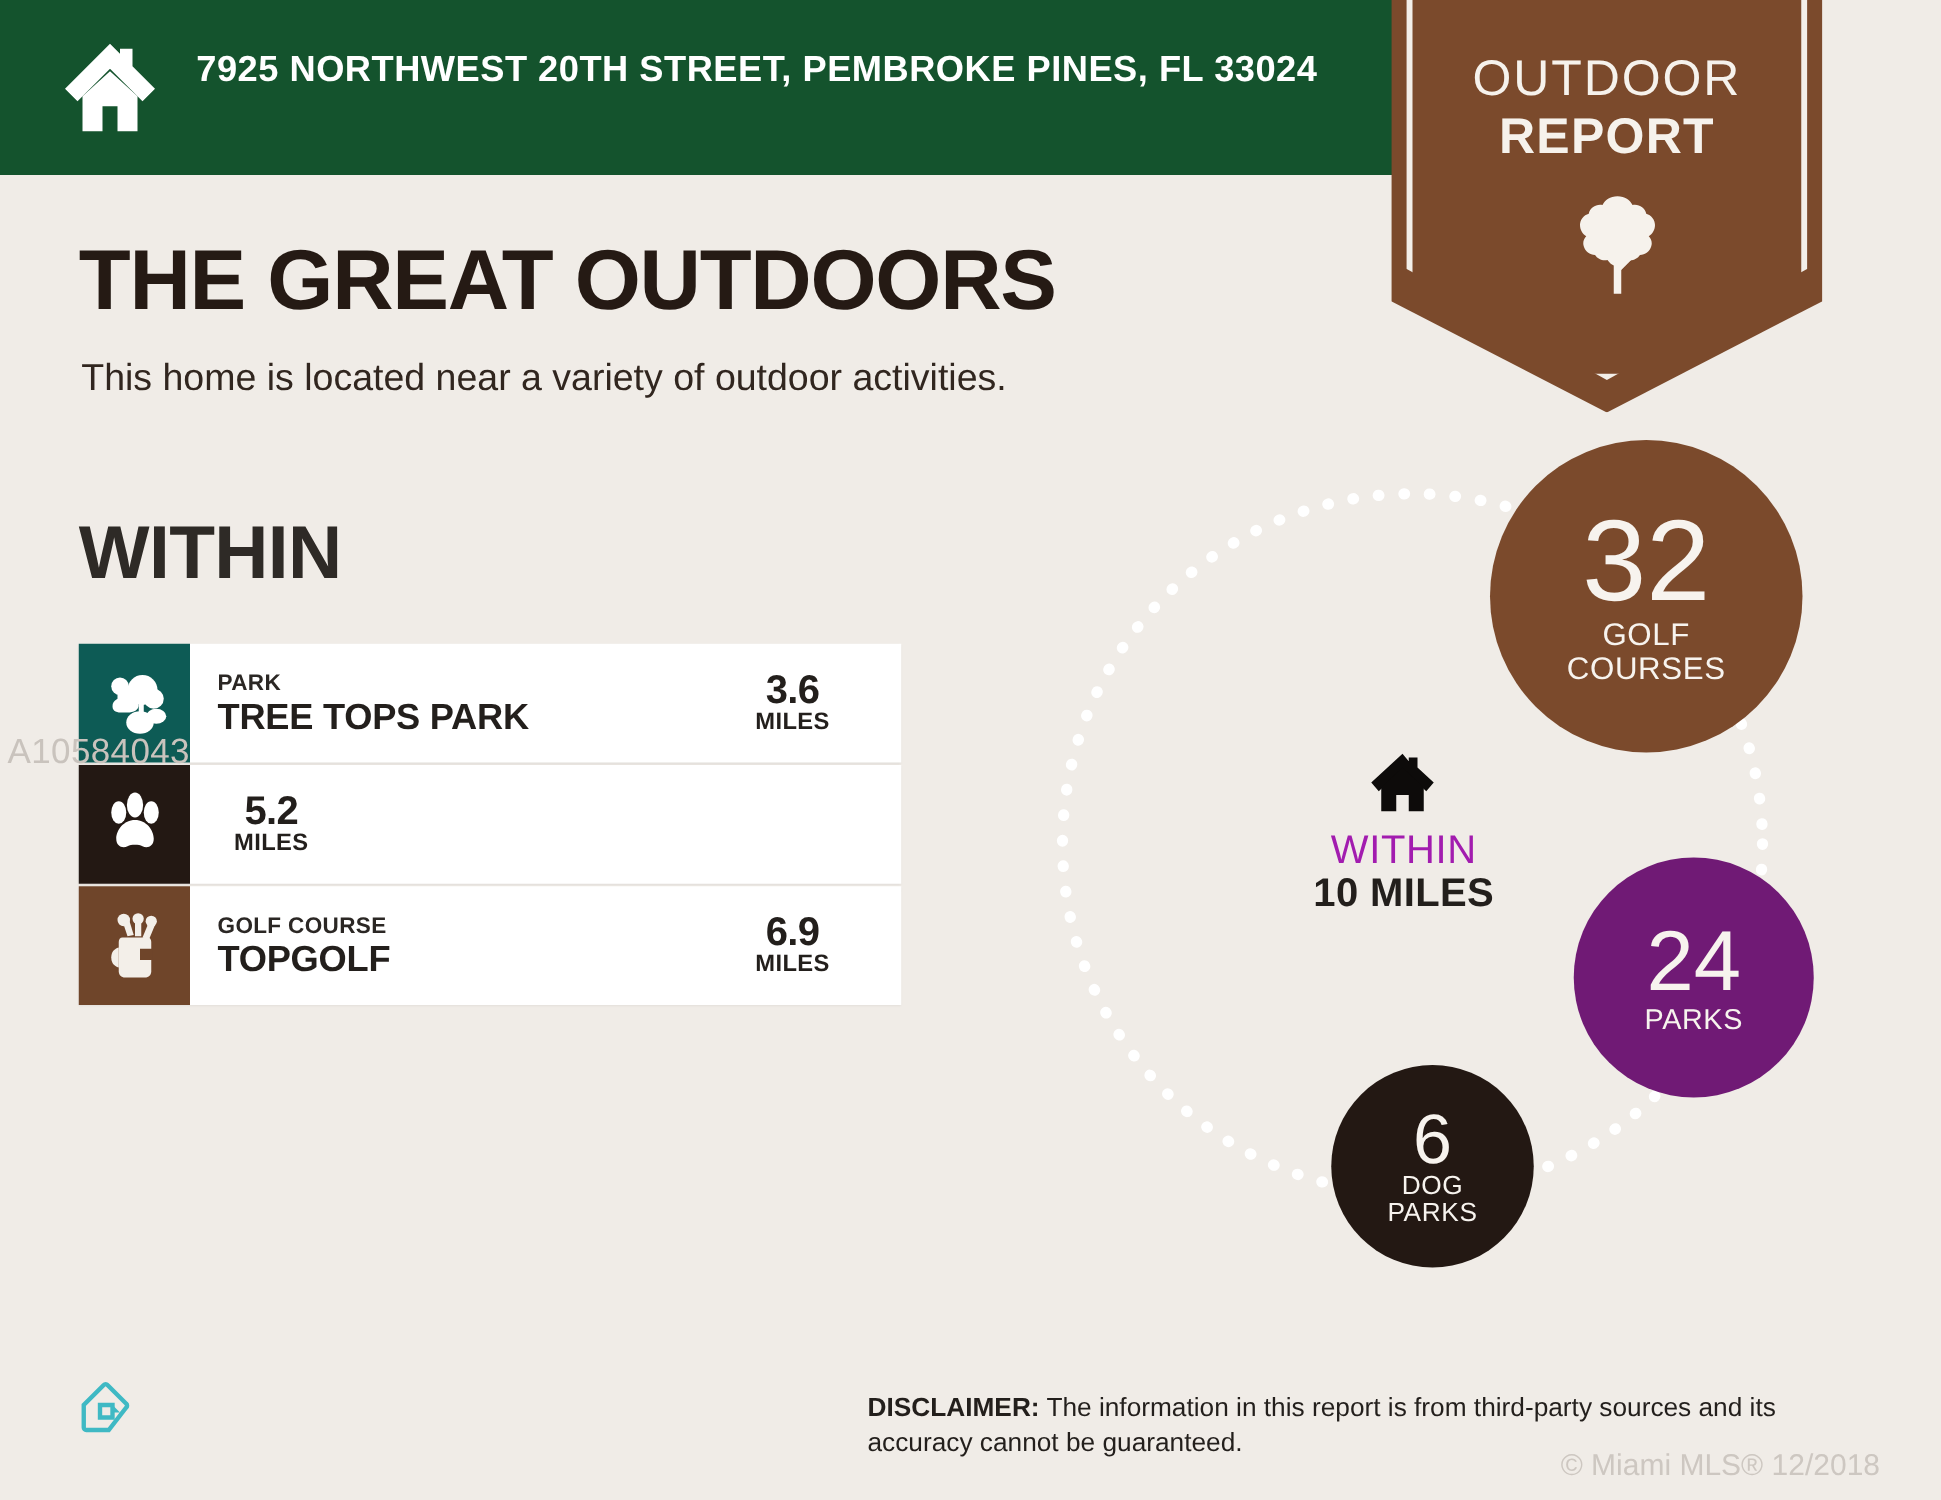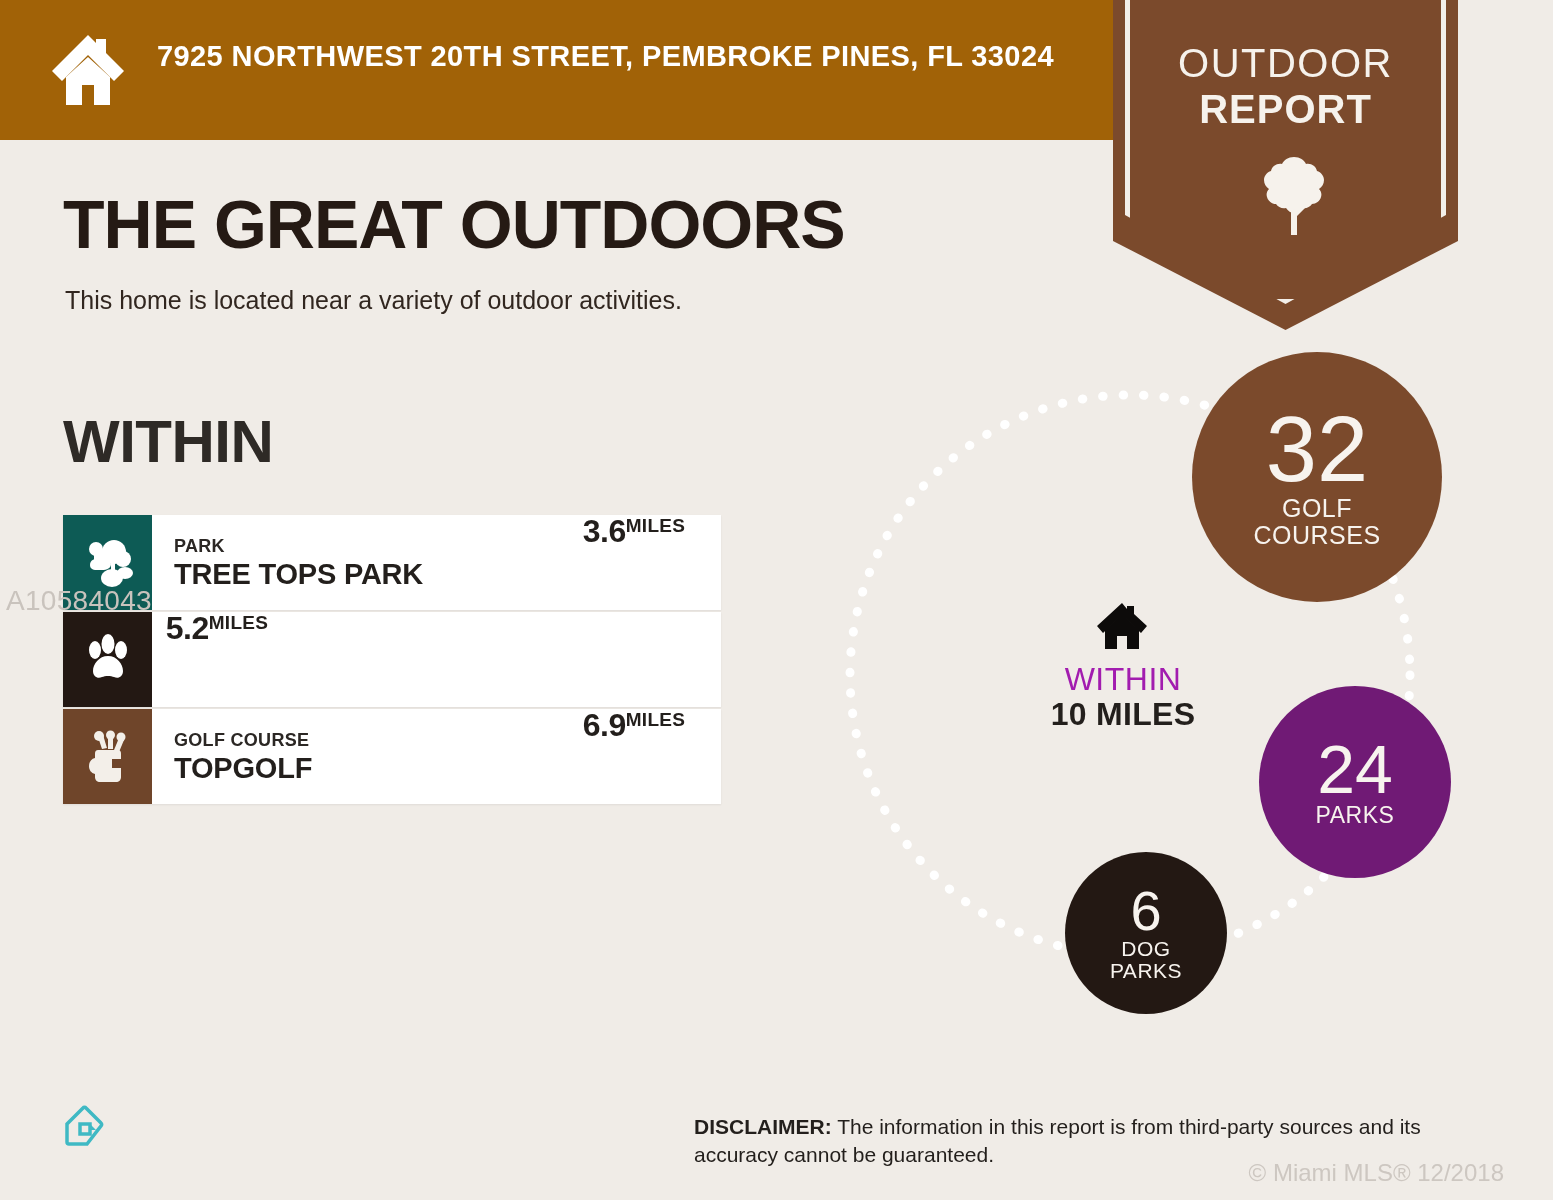--- a/index.html
+++ b/index.html
@@ -16,21 +16,21 @@
     font-family: "Liberation Sans", sans-serif;
     -webkit-font-smoothing: antialiased;
   }
 
   
   #header-bar {
     position: absolute;
     left: 0; top: 0;
     width: 1313px;
     height: 140px;
-    background: #a16207;
+    background: #14532d;
   }
   #header-home-icon {
     position: absolute;
     left: 50px; top: 33px;
     width: 80px; height: 74px;
   }
   #header-address {
     position: absolute;
     left: 157px; top: 36px;
     width: 900px;
@@ -90,21 +90,21 @@
     color: #251a14;
     font-size: 68px;
     font-weight: 700;
     letter-spacing: -1px;
     line-height: 1;
   }
   #page-subtitle {
     position: absolute;
     left: 65px; top: 286px;
     color: #31261f;
-    font-size: 25px;
+    font-size: 30px;
     font-weight: 400;
   }
   #popular-heading {
     position: absolute;
     left: 63px; top: 412px;
     color: #2e2a26;
     font-size: 60px;
     font-weight: 700;
     letter-spacing: -0.5px;
     line-height: 1;
@@ -153,22 +153,22 @@
     font-size: 29px;
     font-weight: 700;
     letter-spacing: -0.2px;
     line-height: 1.12;
     text-transform: uppercase;
   }
   .poi-distance {
     flex: 0 0 130px;
     padding-right: 22px;
     display: flex;
-    flex-direction: row;
-    align-items: flex-start;
+    flex-direction: column;
+    align-items: center;
     justify-content: center;
   }
   .poi-miles-value {
     color: #231f1c;
     font-size: 32px;
     font-weight: 700;
     line-height: 1.02;
     letter-spacing: -0.5px;
   }
   .poi-miles-unit {

